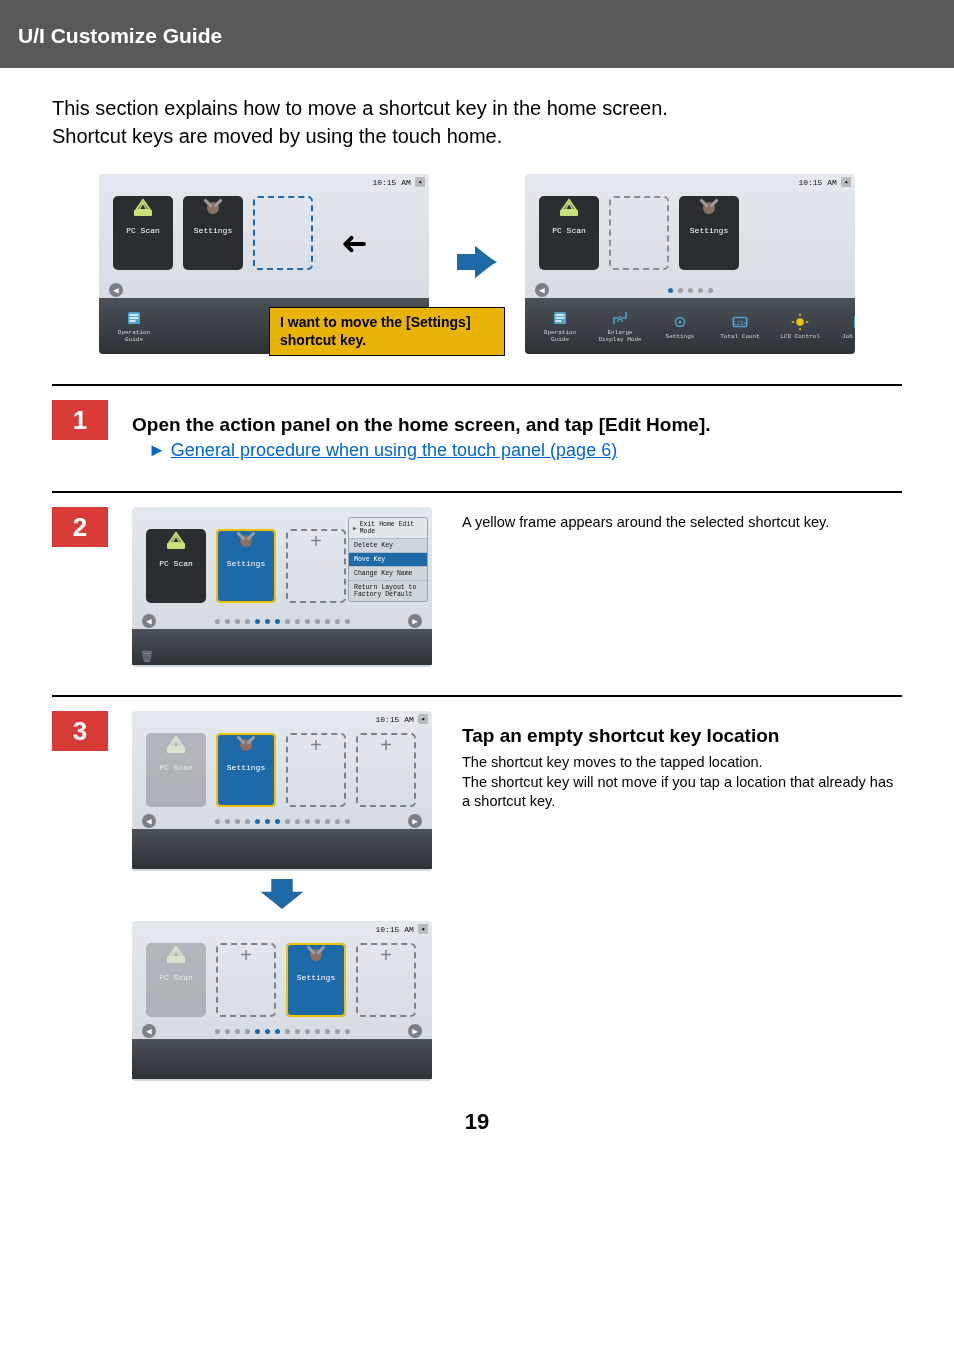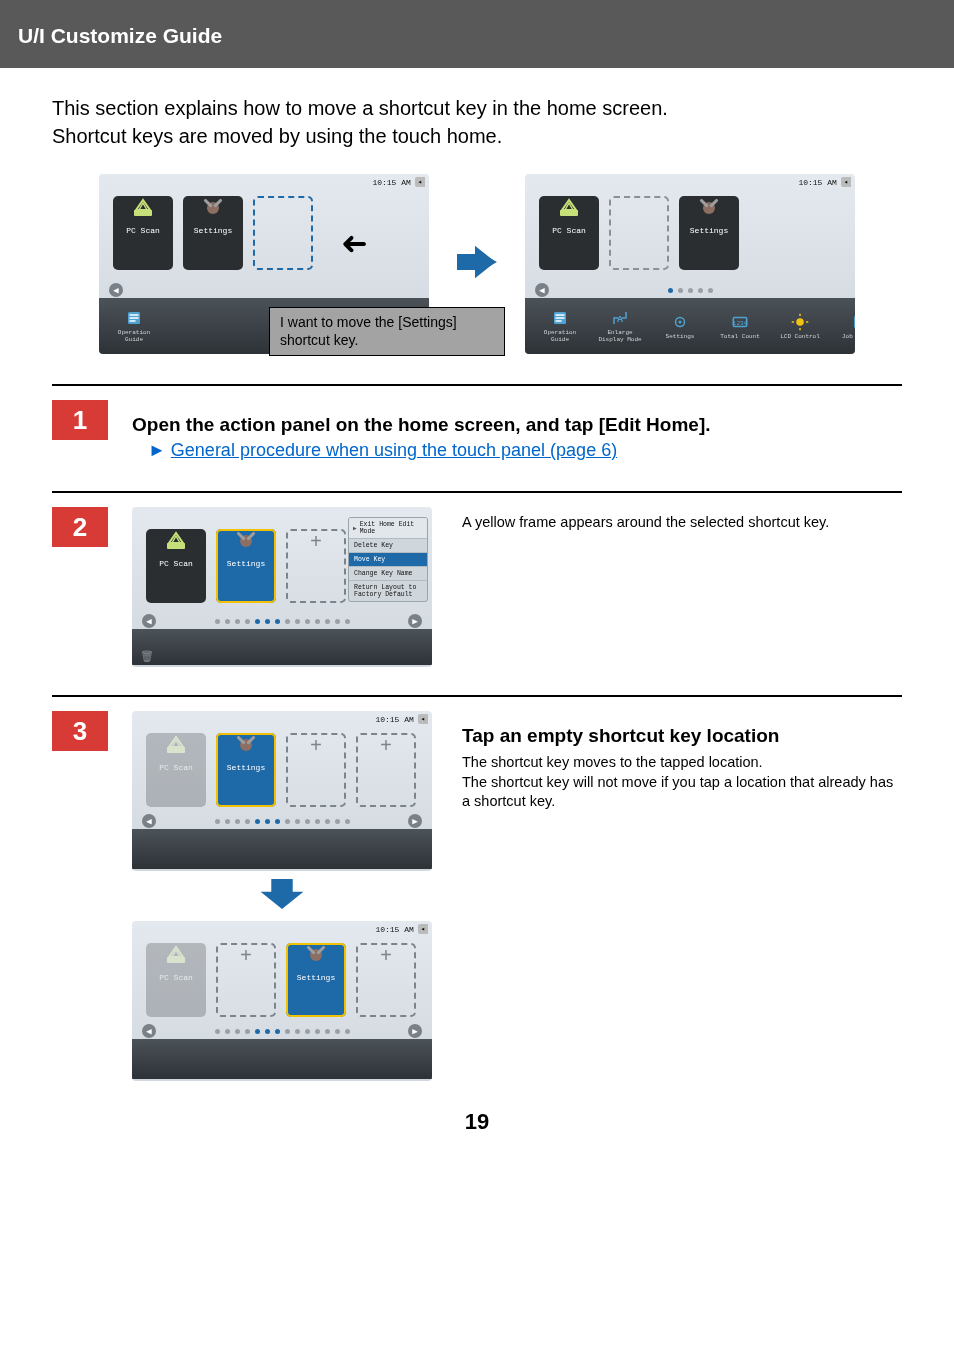--- a/index.html
+++ b/index.html
@@ -177,25 +177,25 @@
     align-items: center;
     gap: 28px;
     margin: 24px 0 30px;
   }
   .big-arrow svg { width: 40px; height: 40px; }
   .callout-box {
     position: absolute;
     left: 170px;
     bottom: -2px;
     width: 236px;
-    background: #a3a3a3;
+    background: #eab308;
     border: 1px solid #000;
     padding: 6px 10px;
     font-size: 14px;
-    font-weight: normal;
+    font-weight: bold;
     line-height: 1.25;
   }
   .callout-wrap { position: relative; }
   .callout-arrow {
     position: absolute;
     left: 242px;
     top: 52px;
     font-size: 32px;
     color: #000;
     transform: rotate(180deg);

